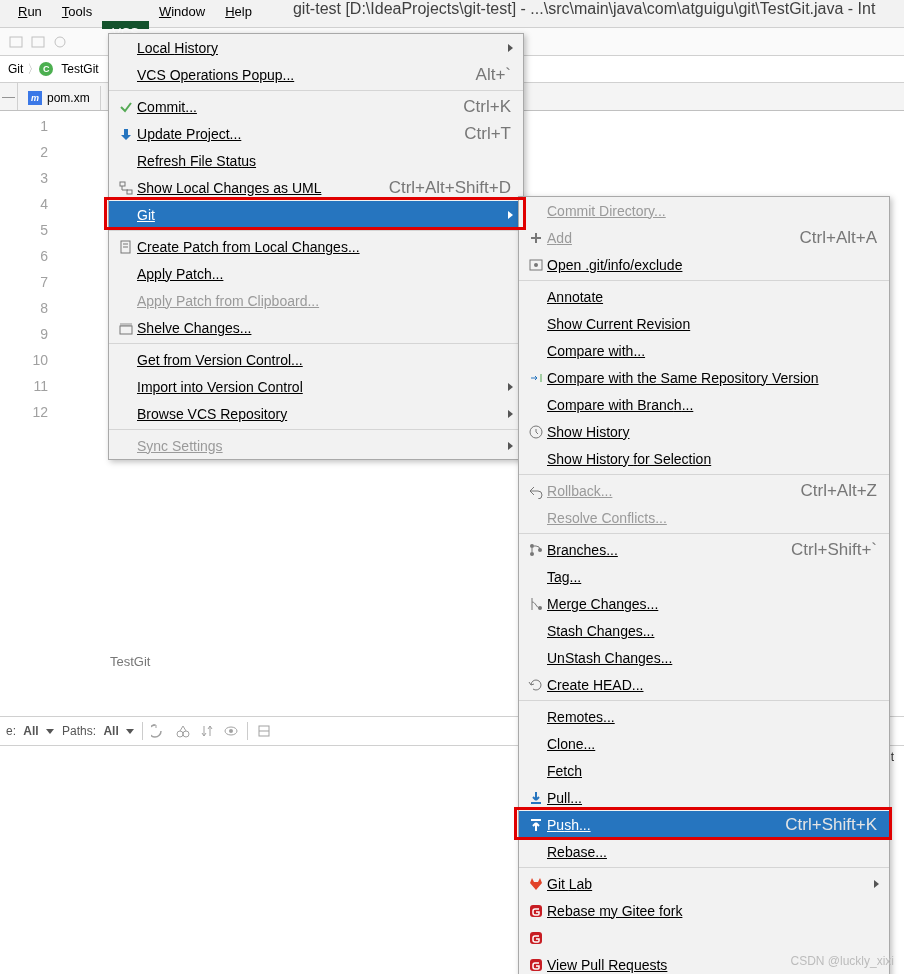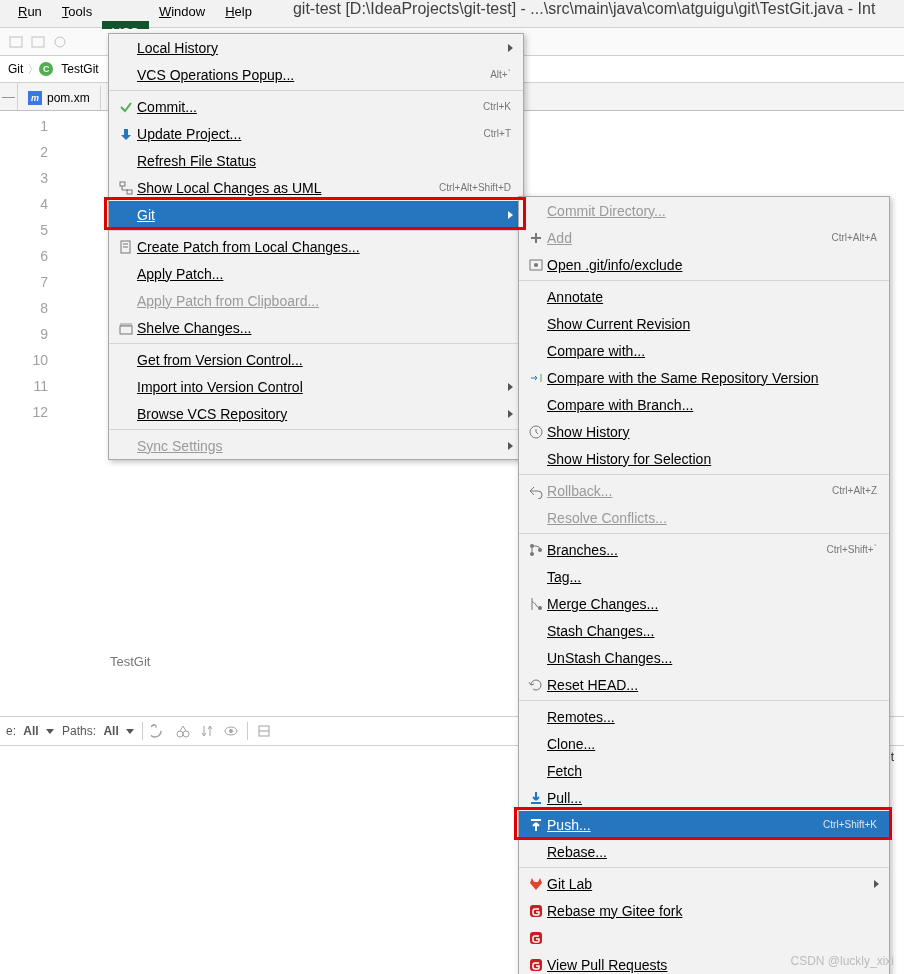--- a/index.html
+++ b/index.html
@@ -44,21 +44,21 @@
   .bb-icon { width: 16px; height: 16px; opacity: .55; }
 
   
   .menu { position: absolute; background: #f2f2f2; border: 1px solid #a9a9a9; box-shadow: 2px 2px 6px rgba(0,0,0,.25); font-size: 14px; color: #000; }
   .menu1 { left: 108px; top: 33px; width: 416px; }
   .menu2 { left: 518px; top: 196px; width: 372px; }
   .menu .row { height: 27px; display: flex; align-items: center; padding: 0 12px 0 6px; position: relative; }
   .menu .row.hover { background: #2675bf; color: #fff; }
   .menu .icon-slot { width: 22px; display: inline-flex; justify-content: center; }
   .menu .label { flex: 1; white-space: nowrap; text-decoration: underline; }
-  .menu .shortcut { color: #777; font-size: 10px; }
+  .menu .shortcut { color: #777; font-size: 17px; }
   .menu .row.hover .shortcut { color: #e5e5e5; }
   .menu .row.disabled { color: #9a9a9a; }
   .menu .sep { height: 1px; background: #d5d5d5; margin: 2px 0; }
   .menu .sub-arrow::after { content: ""; position: absolute; right: 10px; top: 10px; border-left: 5px solid #555; border-top: 4px solid transparent; border-bottom: 4px solid transparent; }
   .menu .row.hover.sub-arrow::after { border-left-color: #fff; }
   .redbox { position: absolute; border: 3px solid #e00000; pointer-events: none; }
 
   
   svg { width: 16px; height: 16px; }
 
@@ -363,21 +363,21 @@
       <span class="icon-slot"></span>
       <span class="label">UnStash Changes...</span>
     </div>
     <div class="row">
       <span class="icon-slot">
         <svg viewBox="0 0 16 16">
           <path d="M3 8a5 5 0 1 1 2 4" fill="none" stroke="#777"></path>
           <path d="M3 8l-2-3M3 8l3-1" stroke="#777"></path>
         </svg>
       </span>
-      <span class="label">Reset HEAD...</span>
+      <span class="label">Create HEAD...</span>
     </div>
     <div class="sep"></div>
     <div class="row">
       <span class="icon-slot"></span>
       <span class="label">Remotes...</span>
     </div>
     <div class="row">
       <span class="icon-slot"></span>
       <span class="label">Clone...</span>
     </div>

